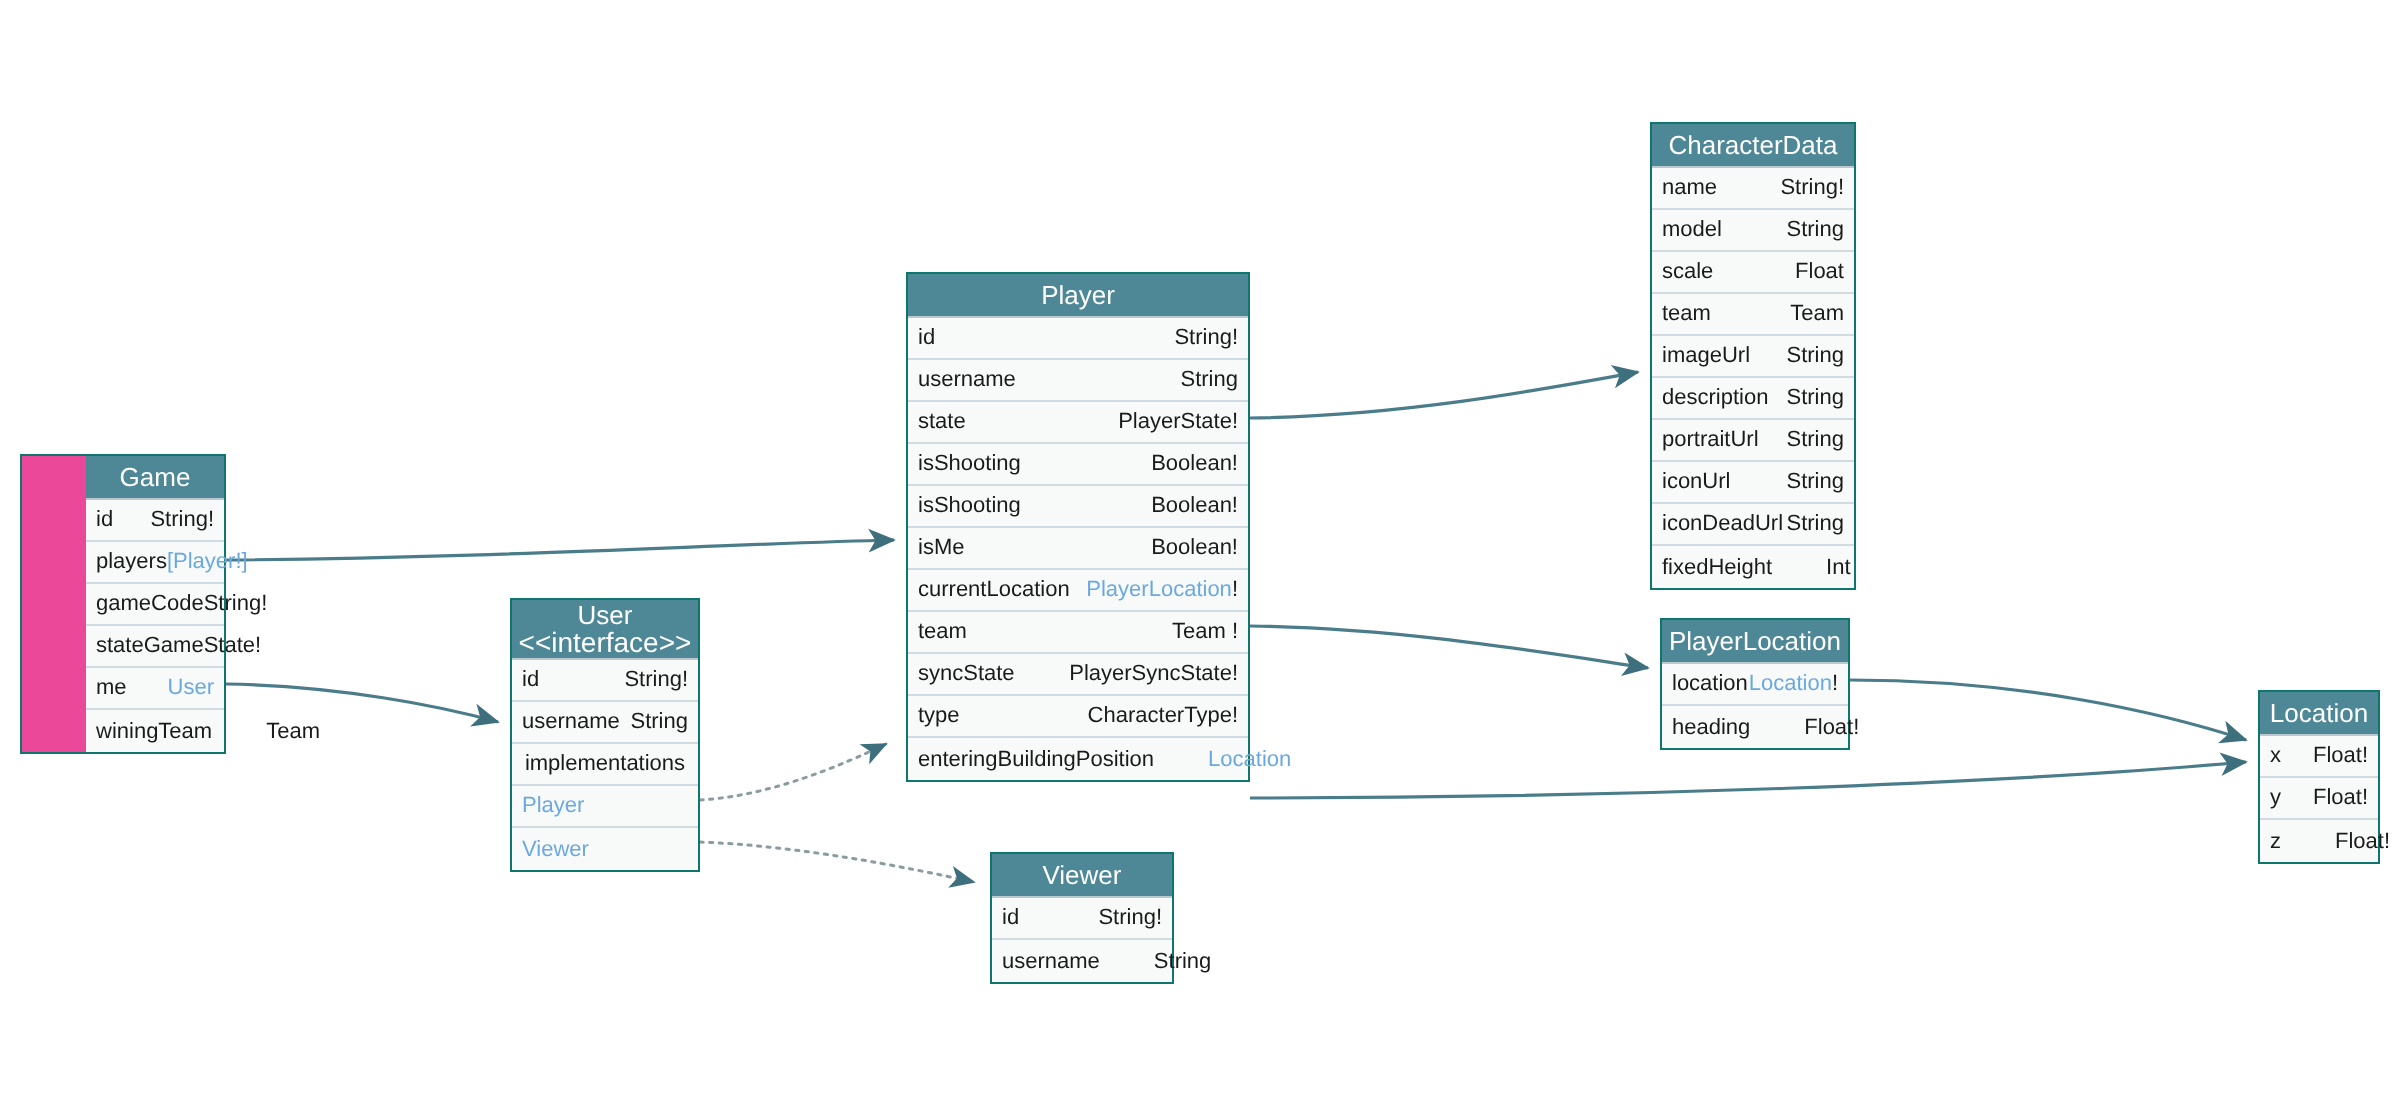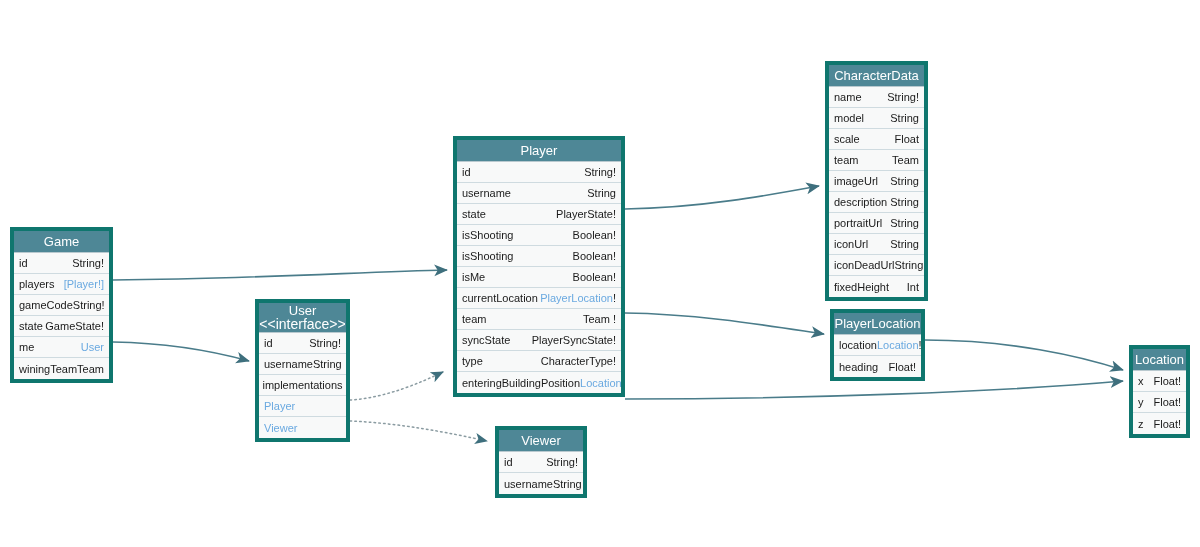--- a/index.html
+++ b/index.html
@@ -5,21 +5,21 @@
   html,body{margin:0;padding:0;}
   body{
     width:1200px;height:547px;background:#ffffff;position:relative;overflow:hidden;
     font-family:"Liberation Sans", sans-serif;
   }
   #canvas{position:absolute;left:0;top:0;width:1200px;height:547px;}
   #edges{position:absolute;left:0;top:0;width:1200px;height:547px;pointer-events:none;}
 
   .entity{
     position:absolute;
-    border:4px solid #0f766e;
+    border:1px solid #0f766e;
     background:#ec4899;
     box-sizing:border-box;
   }
   .ehead{
     background:#4e8796;
     color:#ffffff;
     text-align:center;
     font-size:13px;
     line-height:22px;
     height:22px;
@@ -40,21 +40,21 @@
     border-bottom:1px solid #cfdbe0;
     display:flex;
     align-items:center;
     justify-content:space-between;
     padding:0 5px;
     font-size:11px;
     color:#1a1a1a;
     white-space:nowrap;
     background:#f8f9f9;
   }
-  .erow:last-child{border-bottom:none;}
+  .erow:last-child{border-bottom:none;gap:27px;}
   .erow .fname{text-align:left;}
   .erow .ftype{}
   .erow.center{justify-content:center;}
   .erow.single{justify-content:flex-start;}
   .ref{color:#6aa9e0;}
   .bang{color:#1a1a1a;}
 </style>
 </head>
 <body>
 
@@ -81,21 +81,21 @@
     <path d="M625,399 C800,399 1000,392 1123,381" fill="none" stroke="#4a7c8a" stroke-width="1.6" marker-end="url(#ah)"></path>
 
     <path d="M925,340 C1010,340 1080,356 1123,370" fill="none" stroke="#4a7c8a" stroke-width="1.6" marker-end="url(#ah)"></path>
 
     <path d="M350,400 C385,398 420,383 443,372" fill="none" stroke="#8a9ba1" stroke-width="1.5" stroke-dasharray="1.6,3.2" stroke-linecap="round" marker-end="url(#ahd)"></path>
 
     <path d="M350,421 C400,423 450,433 487,441" fill="none" stroke="#8a9ba1" stroke-width="1.5" stroke-dasharray="1.6,3.2" stroke-linecap="round" marker-end="url(#ahd)"></path>
   </svg>
 
   <div id="entities">
-      <div class="entity" style="left: 10px; top: 227px; width: 103px;">
+      <div class="entity" style="left: 10px; top: 227px; width: 103px; padding-left: 32px;">
         <div class="ehead">Game</div>
         <div class="erow">
           <span class="fname">id</span>
           <span class="ftype">String!</span>
         </div>
         <div class="erow">
           <span class="fname">players</span>
           <span class="ftype"><span class="ref">[Player!]</span></span>
         </div>
         <div class="erow">

